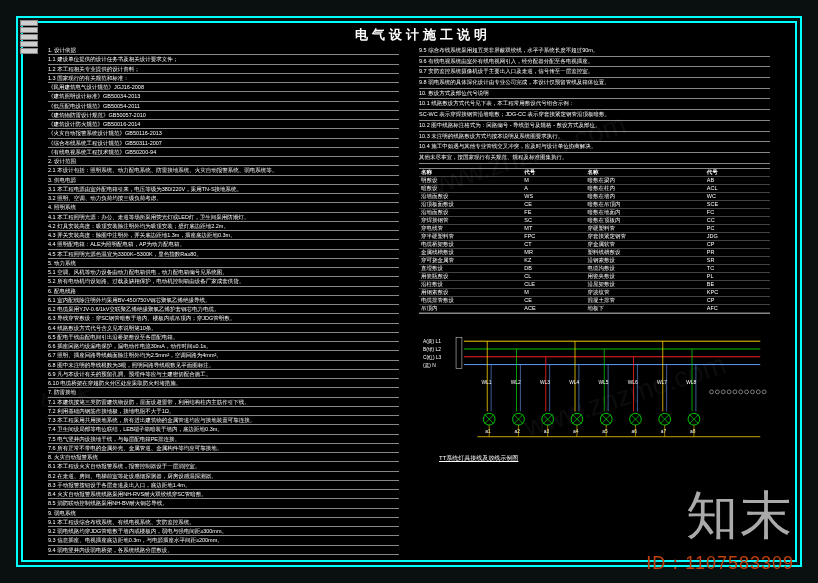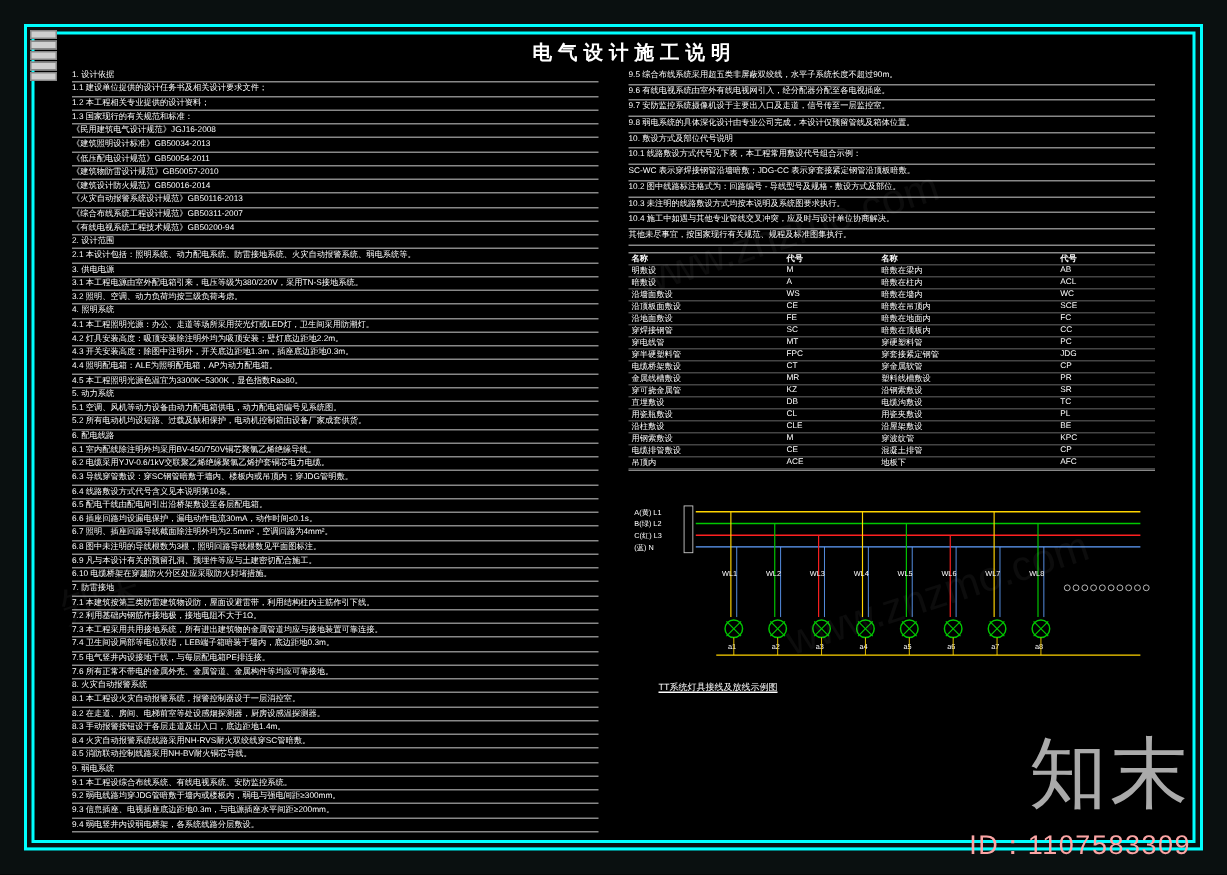--- a/index.html
+++ b/index.html
@@ -107,21 +107,21 @@
     color: #aaa;
     font-weight: 500;
     letter-spacing: 2px;
     pointer-events: none;
   }
   .watermark-id {
     position: absolute;
     right: 24px;
     bottom: 8px;
     font-size: 18px;
-    color: #fca5a5;
+    color: #c2410c;
     letter-spacing: 1px;
     pointer-events: none;
     margin-top: 16px;
   }
   .watermark-diag {
     position: absolute;
     font-size: 28px;
     color: rgba(200,200,200,0.06);
     transform: rotate(-18deg);
     pointer-events: none;

